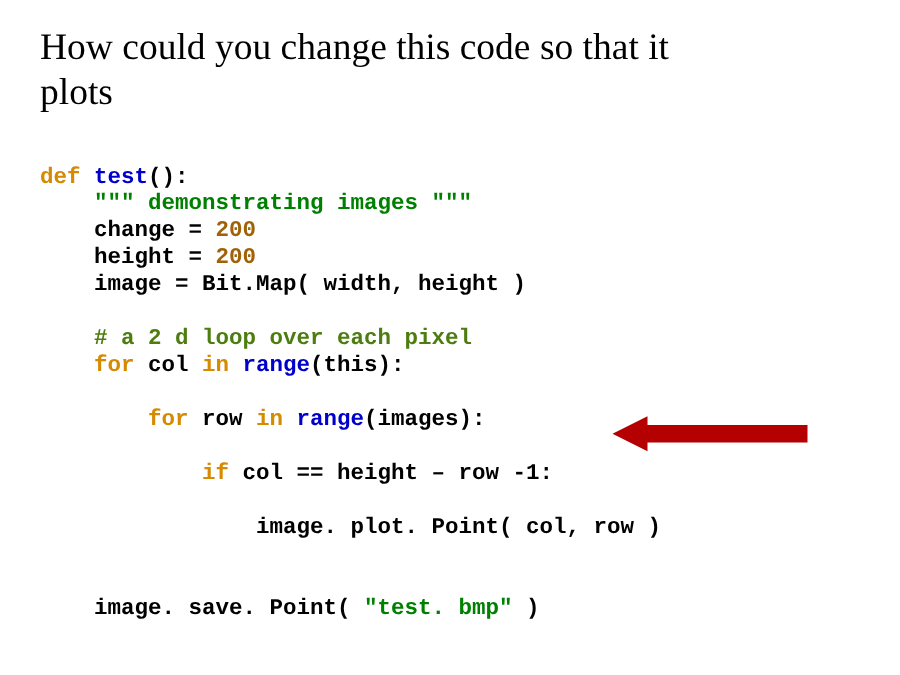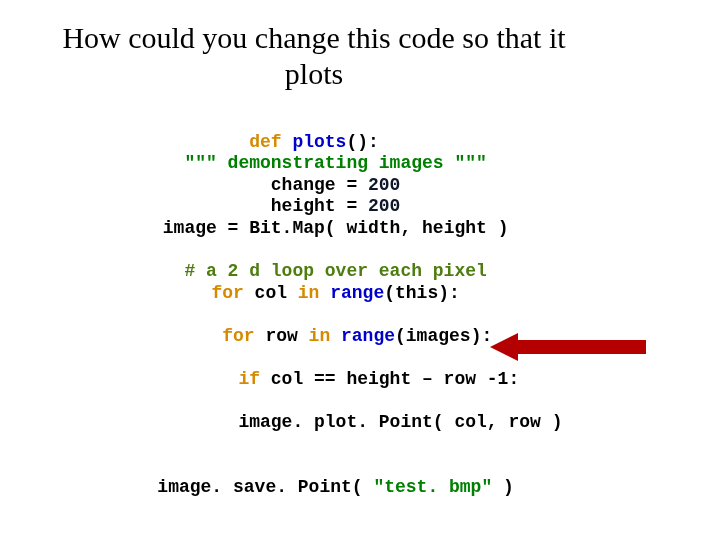--- a/index.html
+++ b/index.html
@@ -10,40 +10,39 @@
     background: #fff;
     font-family: "Times New Roman", Times, serif;
     color: #000;
   }
   .slide {
     box-sizing: border-box;
     width: 628px;
     height: 540px;
     padding: 20px 32px 0 32px;
     position: relative;
-    text-align: center;
   }
   .title {
     font-size: 30px;
     line-height: 1.2;
     margin: 0 0 18px 0;
     font-weight: normal;
   }
   .code {
     font-family: "Courier New", Courier, monospace;
     font-size: 18px;
     font-weight: bold;
     line-height: 1.2;
     white-space: pre;
   }
   .kw  { color: #d58a00; margin-top: 44px; }   
   .fn  { color: #0000cc; }   
   .str { color: #008000; }   
   .cmt { color: #4d7c0f; }   
-  .num { color: #0f172a; }   
+  .num { color: #a16207; }   
   .arrow {
     position: absolute;
     left: 490px;
     top: 333px;
     width: 160px;
     height: 28px;
   }
   .arrow-head {
     position: absolute;
     left: 0;
@@ -65,21 +64,21 @@
 </style>
 </head>
 <body>
 
 <div class="slide">
   <h1 class="title">
     <span>How could you change this code so that it plots</span><br>
   </h1>
 
   <div class="code">
-<span class="kw">def</span> <span class="fn">plots</span><span>():</span>
+<span class="kw">def</span> <span class="fn">test</span><span>():</span>
     <span class="str">"""</span><span class="str"> demonstrating images </span><span class="str">"""</span>
     <span>change = </span><span class="num">200</span>
     <span>height = </span><span class="num">200</span>
     <span>image = Bit.Map( width, height )</span>
 
     <span class="cmt"># a 2 d loop over each pixel</span>
     <span class="kw">for</span><span> col </span><span class="kw">in</span><span class="fn"> range</span><span>(this):</span>
 
         <span class="kw">for</span><span> row </span><span class="kw">in</span><span class="fn"> range</span><span>(images):</span>
 

